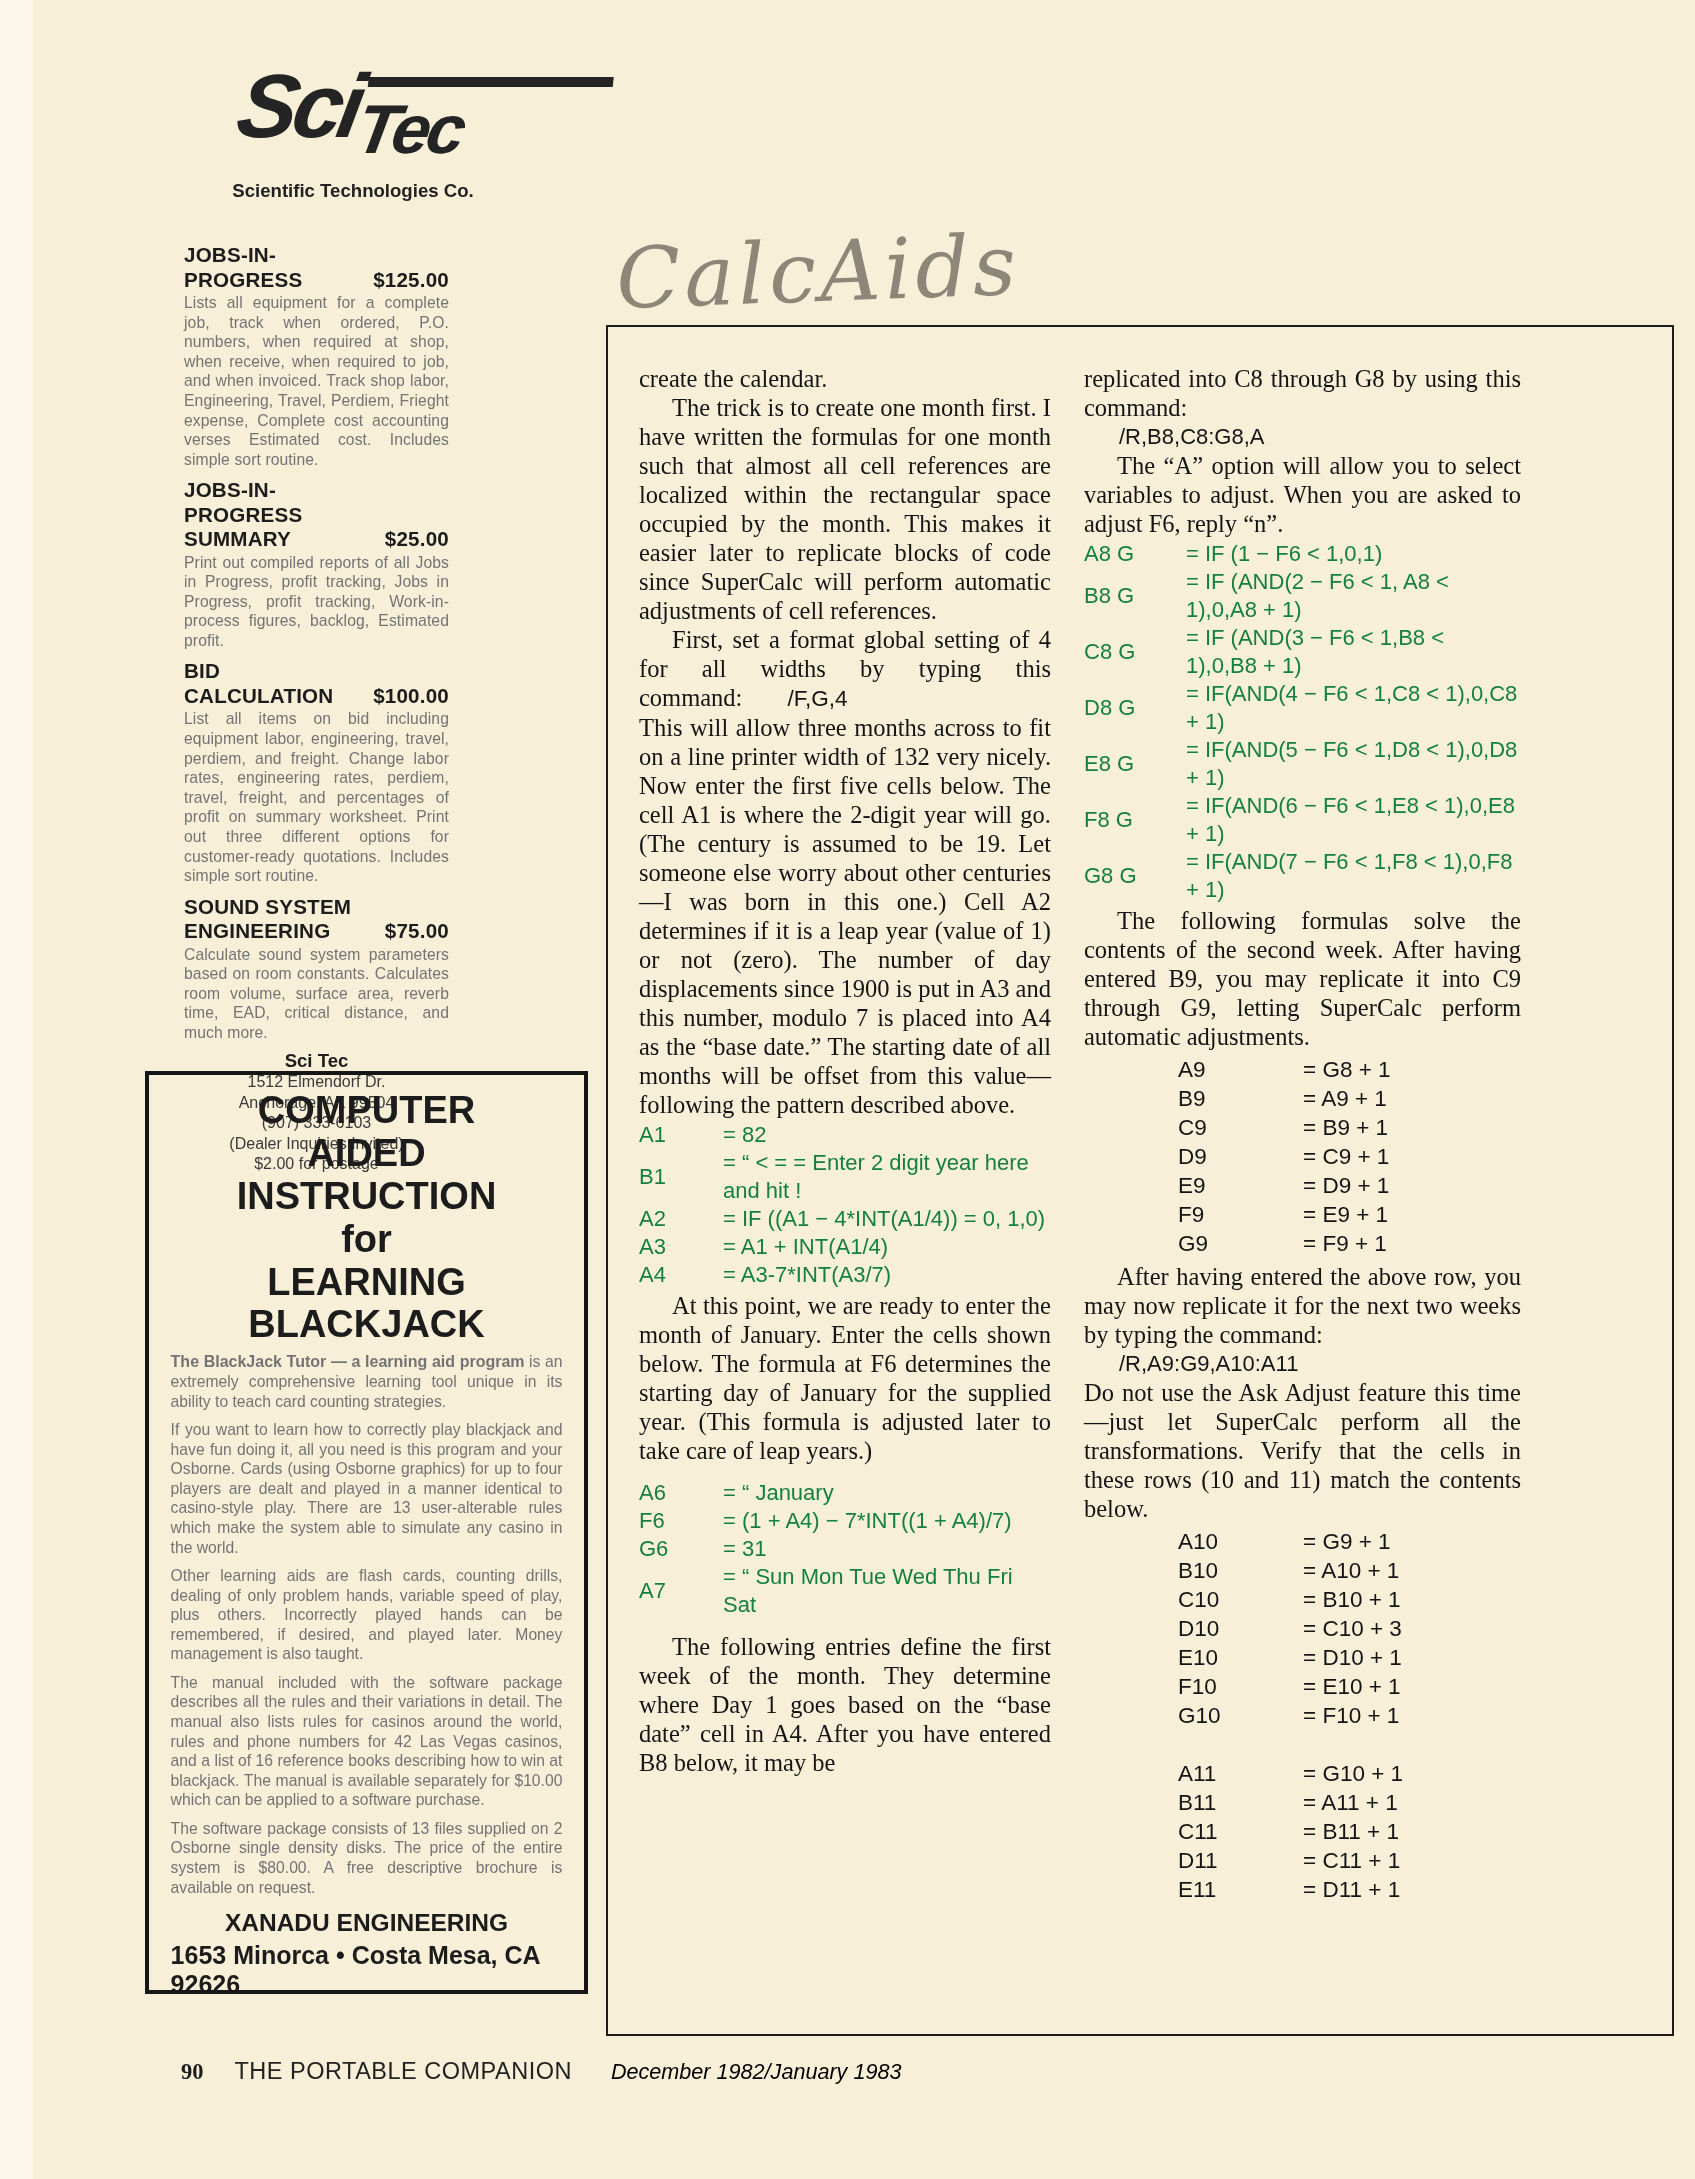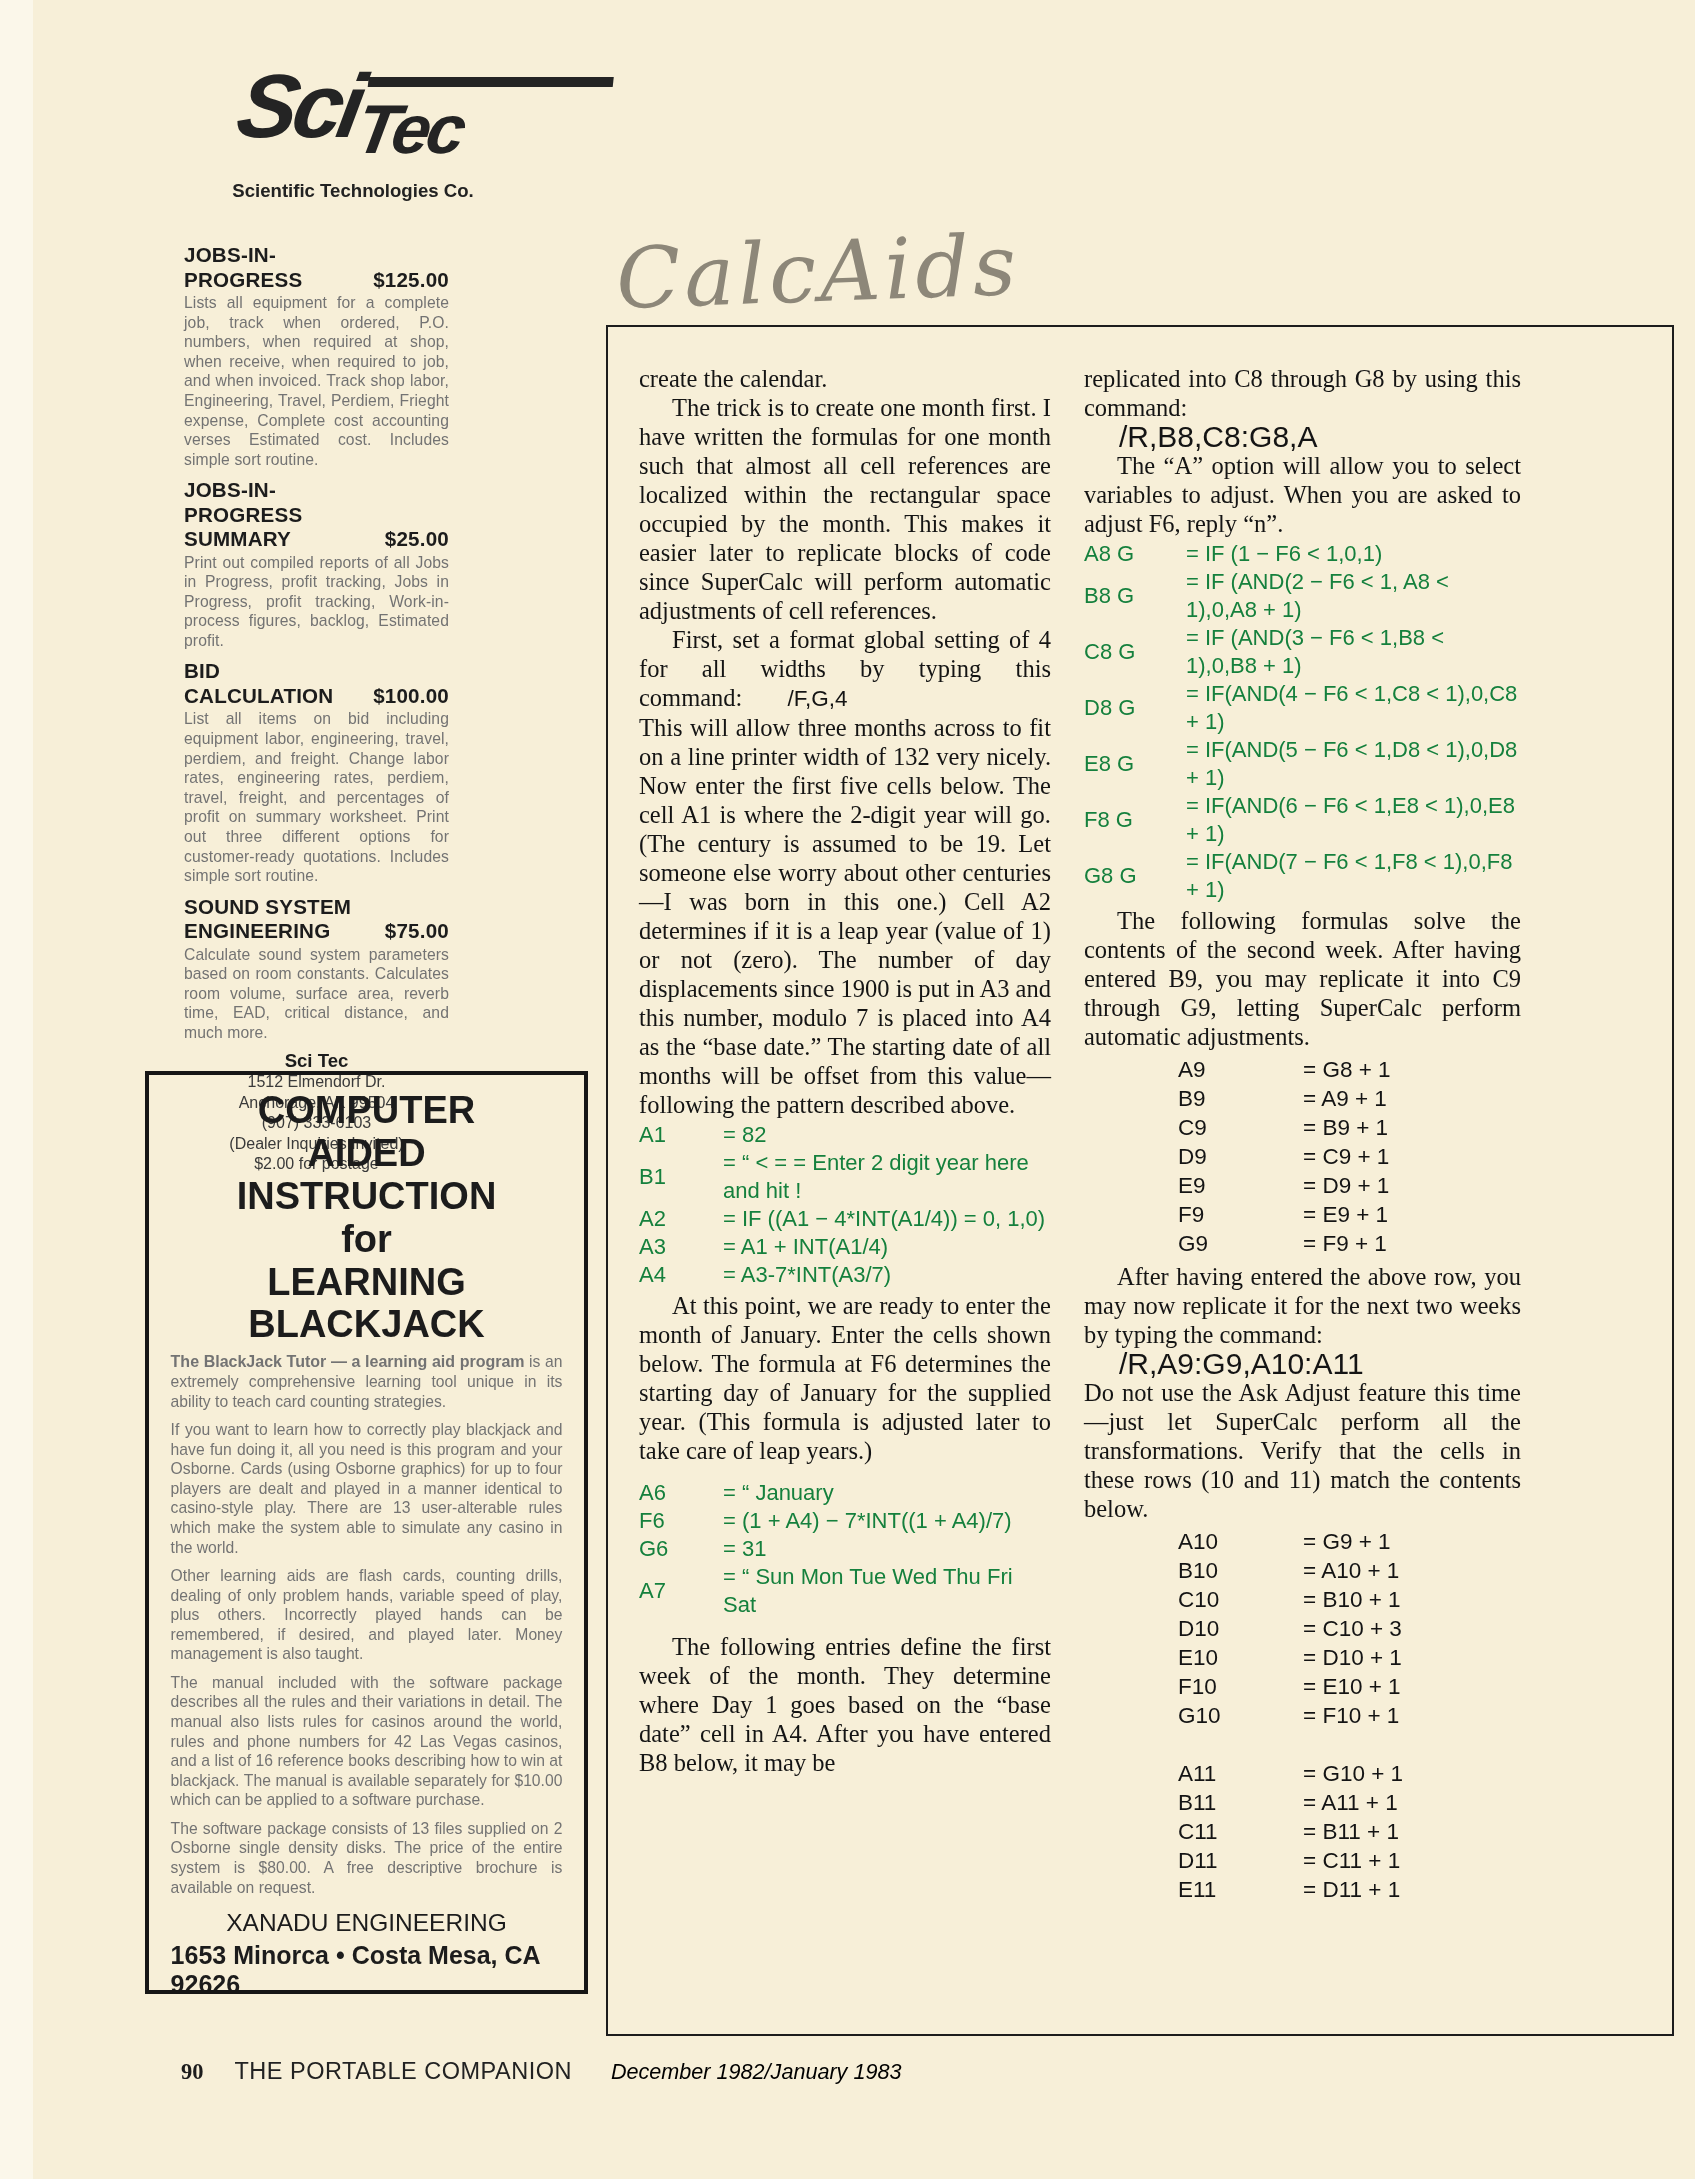--- a/index.html
+++ b/index.html
@@ -27,37 +27,37 @@
         letter-spacing:0.1px;margin-top:1px;}
   .vendor{margin-top:5.9px;text-align:center;font-size:16px;line-height:20.6px;color:#3a3a3a;}
   .vendor-name{font-weight:bold;font-size:18.6px;color:#1c1c1c;}
   
   .bj-box{position:absolute;left:145px;top:1071px;width:443px;height:923px;
         border:4.9px solid #161616;box-sizing:border-box;padding:15.7px 21.6px 9.8px 21.6px;overflow:hidden;}
   .bj-title{text-align:center;font-weight:bold;font-size:38px;line-height:42px;
         letter-spacing:0px;color:#1c1c1c;transform:scaleY(1.02);margin-bottom:9.8px;}
   .bj-p{margin:0 0 8.8px 0;font-size:15.7px;line-height:19.6px;text-align:justify;color:#737373;}
   .bj-p b{font-size:16px;}
-  .bj-company{text-align:center;font-weight:normal;font-size:24.5px;margin-top:11.8px;}
+  .bj-company{text-align:center;font-weight:bold;font-size:24.5px;margin-top:11.8px;}
   .bj-addr{font-weight:bold;font-size:25px;margin-top:3.9px;}
   .bj-phone{text-align:center;font-weight:bold;font-size:20.6px;margin-top:3.9px;}
   
   .calc-title{position:absolute;left:616px;top:223px;font-family:"DejaVu Serif",serif;
         font-style:italic;font-size:84px;color:#8d8779;transform:rotate(-2deg);
         letter-spacing:3.9px;z-index:2;}
   .article-box{position:absolute;left:606px;top:325px;width:1068px;height:1711px;
         border:2.9px solid #1d1d1d;box-sizing:border-box;}
   .col{position:absolute;top:37px;font-family:"Liberation Serif",serif;font-size:24.5px;
         line-height:29px;color:#141414;}
   .col1{left:31px;width:412px;}
   .col2{left:476px;width:437px;}
   .p{margin:0;text-align:justify;text-indent:33px;}
   .p.noind{text-indent:0;}
   .cmd-inline{font-family:"Liberation Sans",sans-serif;font-size:22.5px;margin-left:45px;}
-  .cmd{font-family:"Liberation Sans",sans-serif;font-size:30px;line-height:29px;
+  .cmd{font-family:"Liberation Sans",sans-serif;font-size:22px;line-height:29px;
         padding-left:35px;}
   .fgroup{margin:2px 0;}
   .frow{display:flex;font-family:"Liberation Sans",sans-serif;font-size:22px;
         line-height:28px;color:#15803d;align-items:center;}
   .fcell{flex:none;width:84px;}
   .col2 .fcell{width:102px;}
   .fexpr{flex:1;}
   .wgroup{margin:3.9px 0;}
   .wrow{display:flex;font-family:"Liberation Sans",sans-serif;font-size:22.5px;
         line-height:29px;padding-left:94px;}

